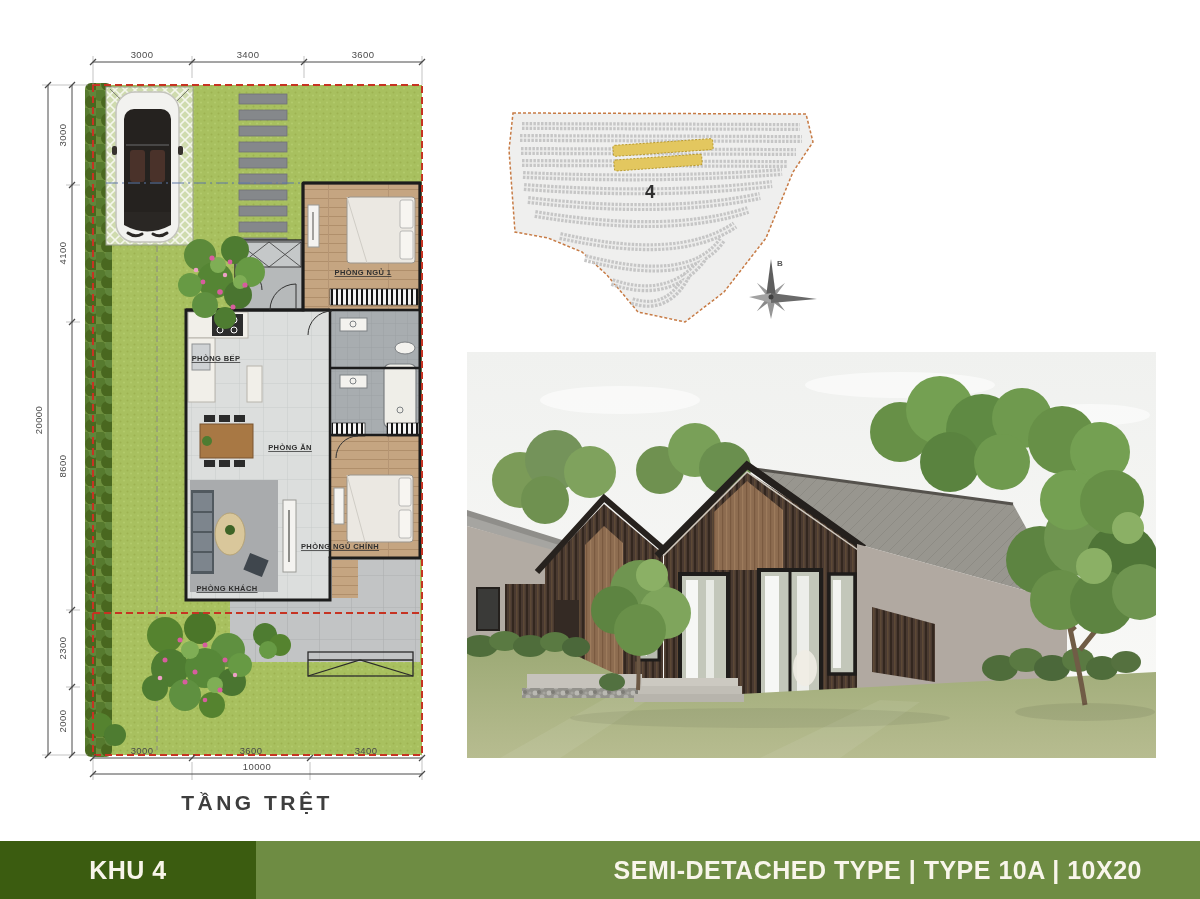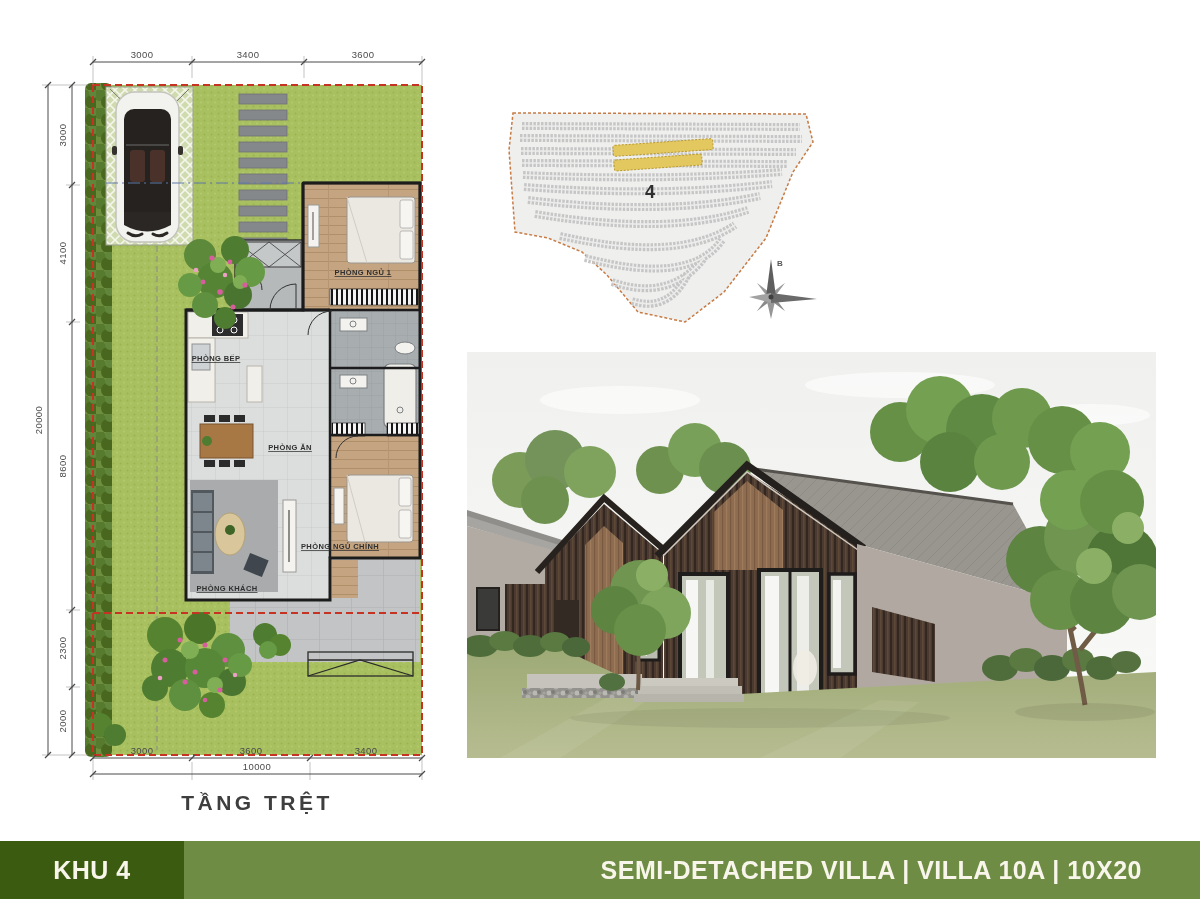--- a/index.html
+++ b/index.html
@@ -6,21 +6,21 @@
   .page{position:relative;width:1200px;height:899px;background:#ffffff;overflow:hidden;
         font-family:"Liberation Sans", sans-serif;text-decoration:underline;}
   .abs{position:absolute;}
   svg text{font-family:"Liberation Sans", sans-serif;}
   .dim-label{font-size:9.5px;fill:#4a4a4a;letter-spacing:0.4px;}
   .room-label{font-size:7.5px;fill:#2f2f2f;font-weight:bold;letter-spacing:0.4px;text-decoration:underline;}
   .plan-title{font-size:21px;fill:#3e3e3e;font-weight:600;letter-spacing:3.5px;}
   .zone-num{font-size:18px;fill:#2e2e2e;font-weight:bold;}
   .compass-label{font-size:8px;fill:#555;font-weight:bold;}
   .footer{position:absolute;left:0;top:841px;width:1200px;height:58px;display:flex;}
-  .footer-left{width:184px;height:100%;background:#3b5c10;display:flex;align-items:center;justify-content:center;}
+  .footer-left{width:256px;height:100%;background:#3b5c10;display:flex;align-items:center;justify-content:center;}
   .footer-right{flex:1;height:100%;background:#6e8c43;display:flex;align-items:center;justify-content:flex-end;padding-right:58px;box-sizing:border-box;}
   .footer-text{color:#f8f5ea;font-weight:700;font-size:25px;letter-spacing:0.5px;white-space:nowrap;}
 </style>
 </head>
 <body>
 
 <div class="page">
 
   <svg class="abs" style="left:30px;top:40px;" width="430" height="790" viewBox="30 40 430 790">
     <defs>
@@ -529,17 +529,17 @@
         <circle cx="1128" cy="528" r="16" fill="#8bb065"></circle>
       <ellipse cx="1085" cy="712" rx="70" ry="9" fill="#000000" opacity="0.07"></ellipse>
     </g>
   </svg>
 
   <div class="footer">
     <div class="footer-left">
       <span class="footer-text">KHU 4</span>
     </div>
     <div class="footer-right">
-      <span class="footer-text">SEMI-DETACHED VILLA | VILLA 10A | 10X20</span>
+      <span class="footer-text">SEMI-DETACHED TYPE | TYPE 10A | 10X20</span>
     </div>
   </div>
 
 </div>
 
 </body></html>

